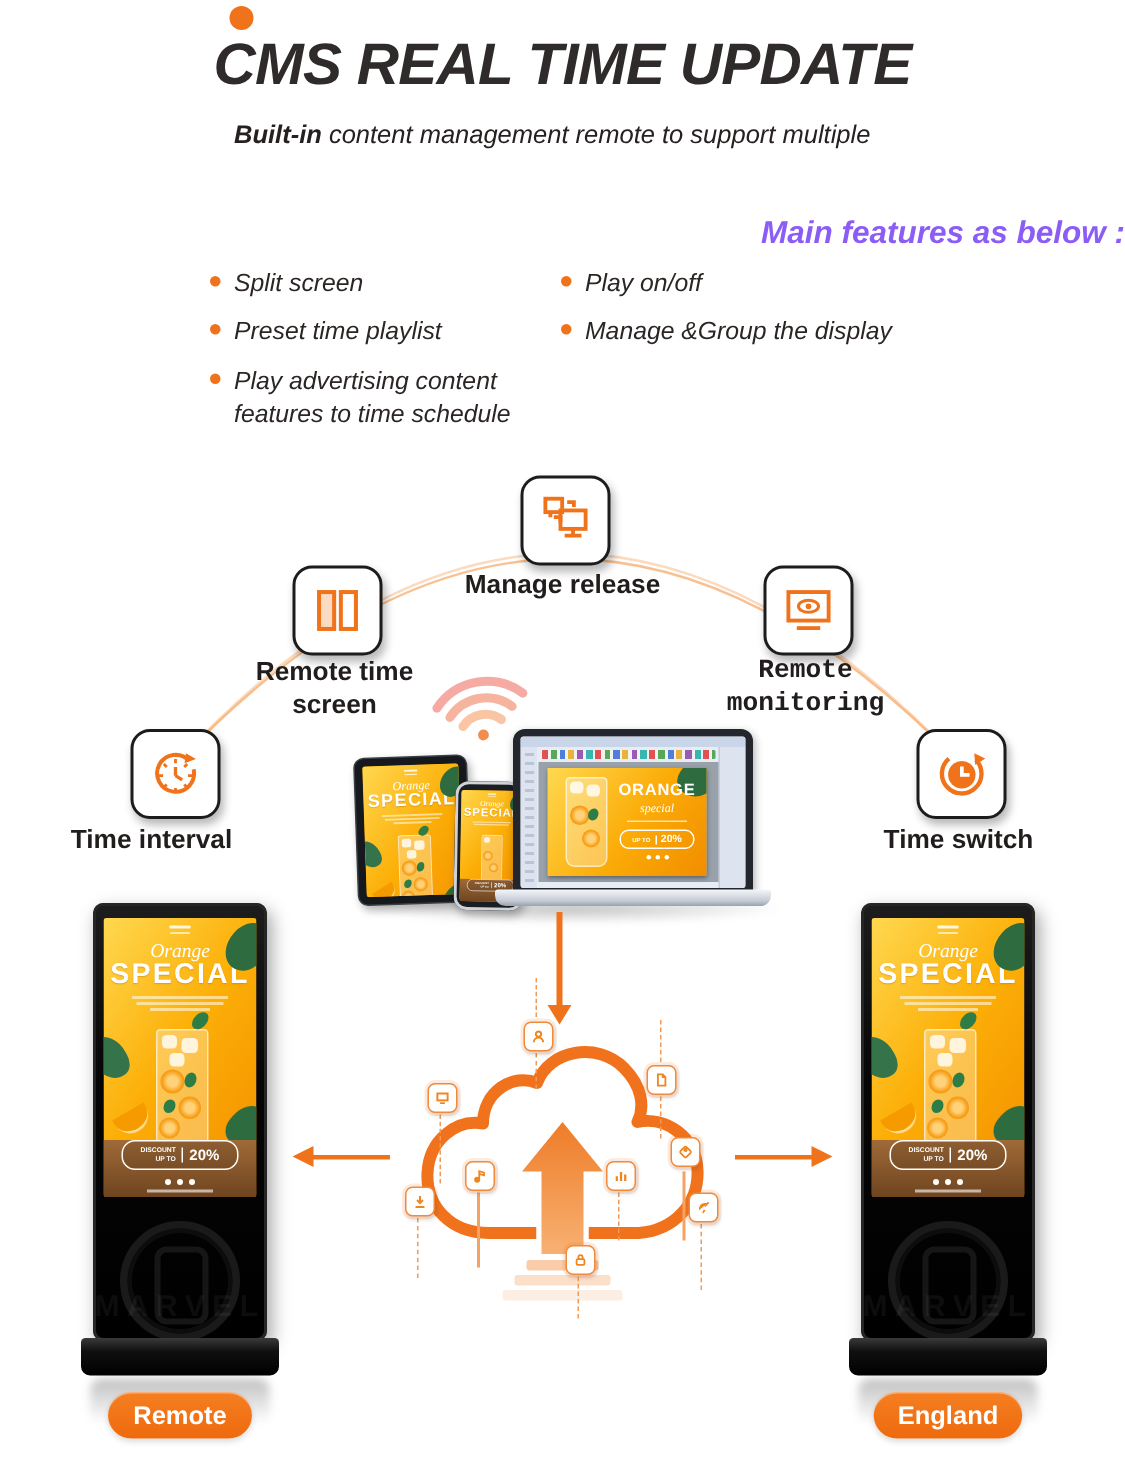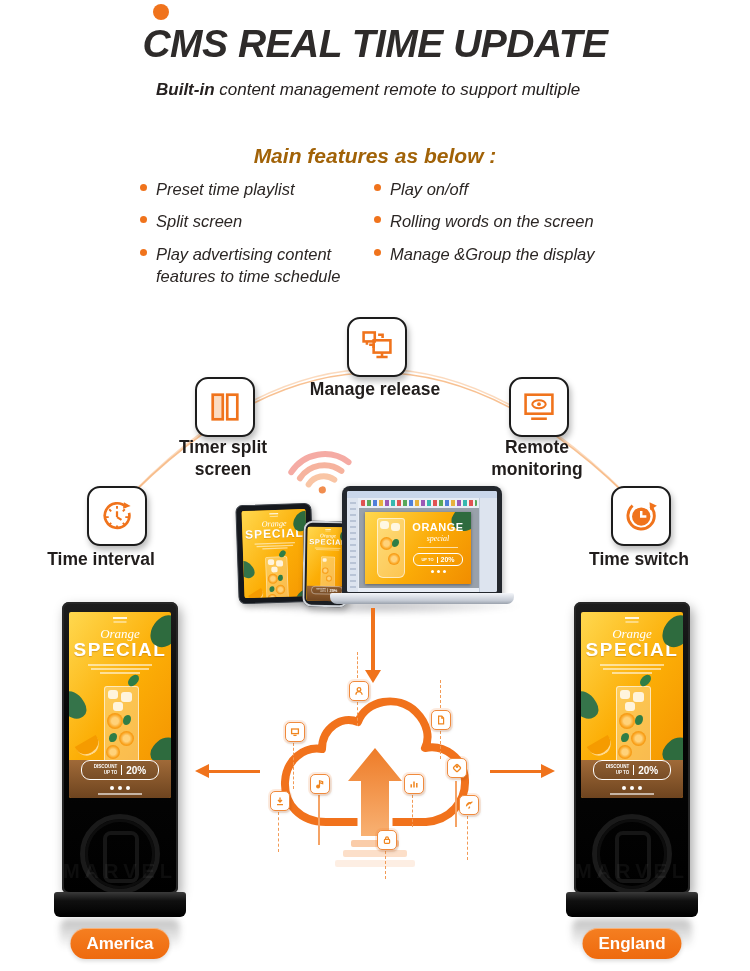--- a/index.html
+++ b/index.html
@@ -4,21 +4,21 @@
 <style>
   html,body{margin:0;padding:0;background:#fff;}
   .stage{position:relative;width:750px;height:971px;margin:0 auto;background:#fff;overflow:hidden;
          font-family:"Liberation Sans",sans-serif;color:#2b2624;}
   
   .title-wrap{position:absolute;left:0;top:22px;width:750px;text-align:center;}
   .title{font-size:39px;font-weight:bold;font-style:italic;letter-spacing:-0.5px;color:#2e2b2a;}
   .title-dot{position:absolute;left:153px;top:4px;width:16px;height:16px;border-radius:50%;background:#F0731C;}
   .subtitle{position:absolute;left:156px;top:76px;width:460px;font-style:italic;font-size:17px;line-height:1.65;color:#262120;}
   .subtitle b{font-weight:bold;}
-  .feat-head{position:absolute;left:0;top:144px;width:750px;text-align:center;font-size:21px;font-weight:bold;font-style:italic;color:#a16207;}
+  .feat-head{position:absolute;left:0;top:144px;width:750px;text-align:right;font-size:21px;font-weight:bold;font-style:italic;color:#8b5cf6;}
   .feat-col{position:absolute;top:178px;font-size:16.5px;font-style:italic;color:#2b2624;}
   .feat-col.left{left:140px;width:228px;}
   .feat-col.right{left:374px;width:248px;}
   .feat{display:flex;align-items:flex-start;margin-bottom:10px;line-height:1.35;}
   .feat .dot{flex:0 0 7px;width:7px;height:7px;border-radius:50%;background:#F0731C;margin:6px 9px 0 0;}
   
   .node{position:absolute;width:56px;height:56px;background:#fff;border:2.5px solid #1c1c1c;border-radius:13px;
         box-shadow:2px 4px 6px rgba(0,0,0,.28);display:flex;align-items:center;justify-content:center;z-index:5;}
   .node svg{display:block;}
   .node-label{position:absolute;font-weight:bold;font-size:17.5px;line-height:1.25;color:#211d1c;text-align:center;z-index:5;}
@@ -107,39 +107,35 @@
   </div>
   <div class="subtitle">
     <b>Built-in</b><span> content management remote to support multiple</span><br>
   </div>
 
   <div class="feat-head">Main features as below :</div>
 
   <div class="feat-col left">
     <div class="feat">
         <span class="dot"></span>
-        <span>Preset time playlist</span>
+        <span>Split screen</span>
       </div>
     <div class="feat">
         <span class="dot"></span>
-        <span>Split screen</span>
+        <span>Preset time playlist</span>
       </div>
     <div class="feat">
         <span class="dot"></span>
         <span>Play advertising content features to time schedule</span>
       </div>
   </div>
   <div class="feat-col right">
     <div class="feat">
         <span class="dot"></span>
         <span>Play on/off</span>
-      </div>
-    <div class="feat">
-        <span class="dot"></span>
-        <span>Rolling words on the screen</span>
       </div>
     <div class="feat">
         <span class="dot"></span>
         <span>Manage &amp;Group the display</span>
       </div>
   </div>
 
   <svg class="arcs" style="left:60px;top:295px;" width="640" height="240" viewBox="0 0 640 240">
     <path d="M 55 217 Q 315 -62 583 217" fill="none" stroke="#F6AC6E" stroke-width="1.6" opacity="0.75"></path>
     <path d="M 50 222 Q 315 -74 588 222" fill="none" stroke="#F6AC6E" stroke-width="1.6" opacity="0.45"></path>
@@ -159,33 +155,33 @@
   <div class="node-label" style="left:280px;top:379px;width:190px;">Manage release</div>
 
   <div class="node" style="left:195px;top:377px;">
     <svg width="38" height="38" viewBox="0 0 34 34">
       <g stroke="#F0731C" stroke-width="2.4">
         <rect x="6" y="6" width="9" height="22" fill="#FBDCC2"></rect>
         <rect x="19" y="6" width="9" height="22" fill="#fff"></rect>
       </g>
     </svg>
   </div>
-  <div class="node-label" style="left:158px;top:437px;width:130px;">Timer split screen</div>
+  <div class="node-label" style="left:158px;top:437px;width:130px;">Remote time screen</div>
 
   <div class="node" style="left:509px;top:377px;">
     <svg width="38" height="38" viewBox="0 0 34 34">
       <g fill="none" stroke="#F0731C" stroke-width="2.3">
         <rect x="5" y="6" width="24" height="17"></rect>
         <ellipse cx="17" cy="14.5" rx="6" ry="3.6" stroke-width="1.8"></ellipse>
         <circle cx="17" cy="14.5" r="1.7" fill="#F0731C" stroke="none"></circle>
         <path d="M10 27.5 h14"></path>
       </g>
     </svg>
   </div>
-  <div class="node-label" style="left:472px;top:437px;width:130px;">Remote monitoring</div>
+  <div class="node-label" style="left:472px;top:437px;width:130px;font-family:Liberation Mono, monospace;">Remote monitoring</div>
 
   <div class="node" style="left:87px;top:486px;">
     <svg width="38" height="38" viewBox="0 0 34 34">
       <g fill="none" stroke="#F0731C" stroke-width="2.4">
         <path d="M25.2 9.2 A 11 11 0 1 0 27.8 14.2"></path>
         <path d="M17 8 v2.6 M17 25.4 v2.6 M7 18 h2.6 M24.4 18 h2.6 M10 11 l1.8 1.8 M22.2 23.2 l1.8 1.8 M10 25 l1.8 -1.8 M22.2 12.8 l1.8 -1.8" stroke-width="1.7"></path>
         <path d="M17 18 L17 12.8 M17 18 L21 20.5" stroke-width="2"></path>
       </g>
       <path d="M23.2 4.6 l6 3.4 -6.8 2.6 z" fill="#F0731C"></path>
     </svg>
@@ -434,21 +430,21 @@
               <i></i>
             </div>
           <span class="p-caption"></span>
         </div>
       </div>
       <div class="k-logo"></div>
       <div class="k-watermark">MARVEL</div>
     </div>
     <div class="k-base"></div>
     <div class="k-reflect"></div>
-    <div class="k-pill">America</div>
+    <div class="k-pill">Remote</div>
   </div>
 
   <div class="kiosk" style="left:566px;top:602px;">
     <div class="k-body">
       <div class="k-screen">
         <div class="poster">
           <span class="p-logo"></span>
           <div class="p-script">Orange</div>
           <div class="p-title">SPECIAL</div>
           <div class="p-lines">

